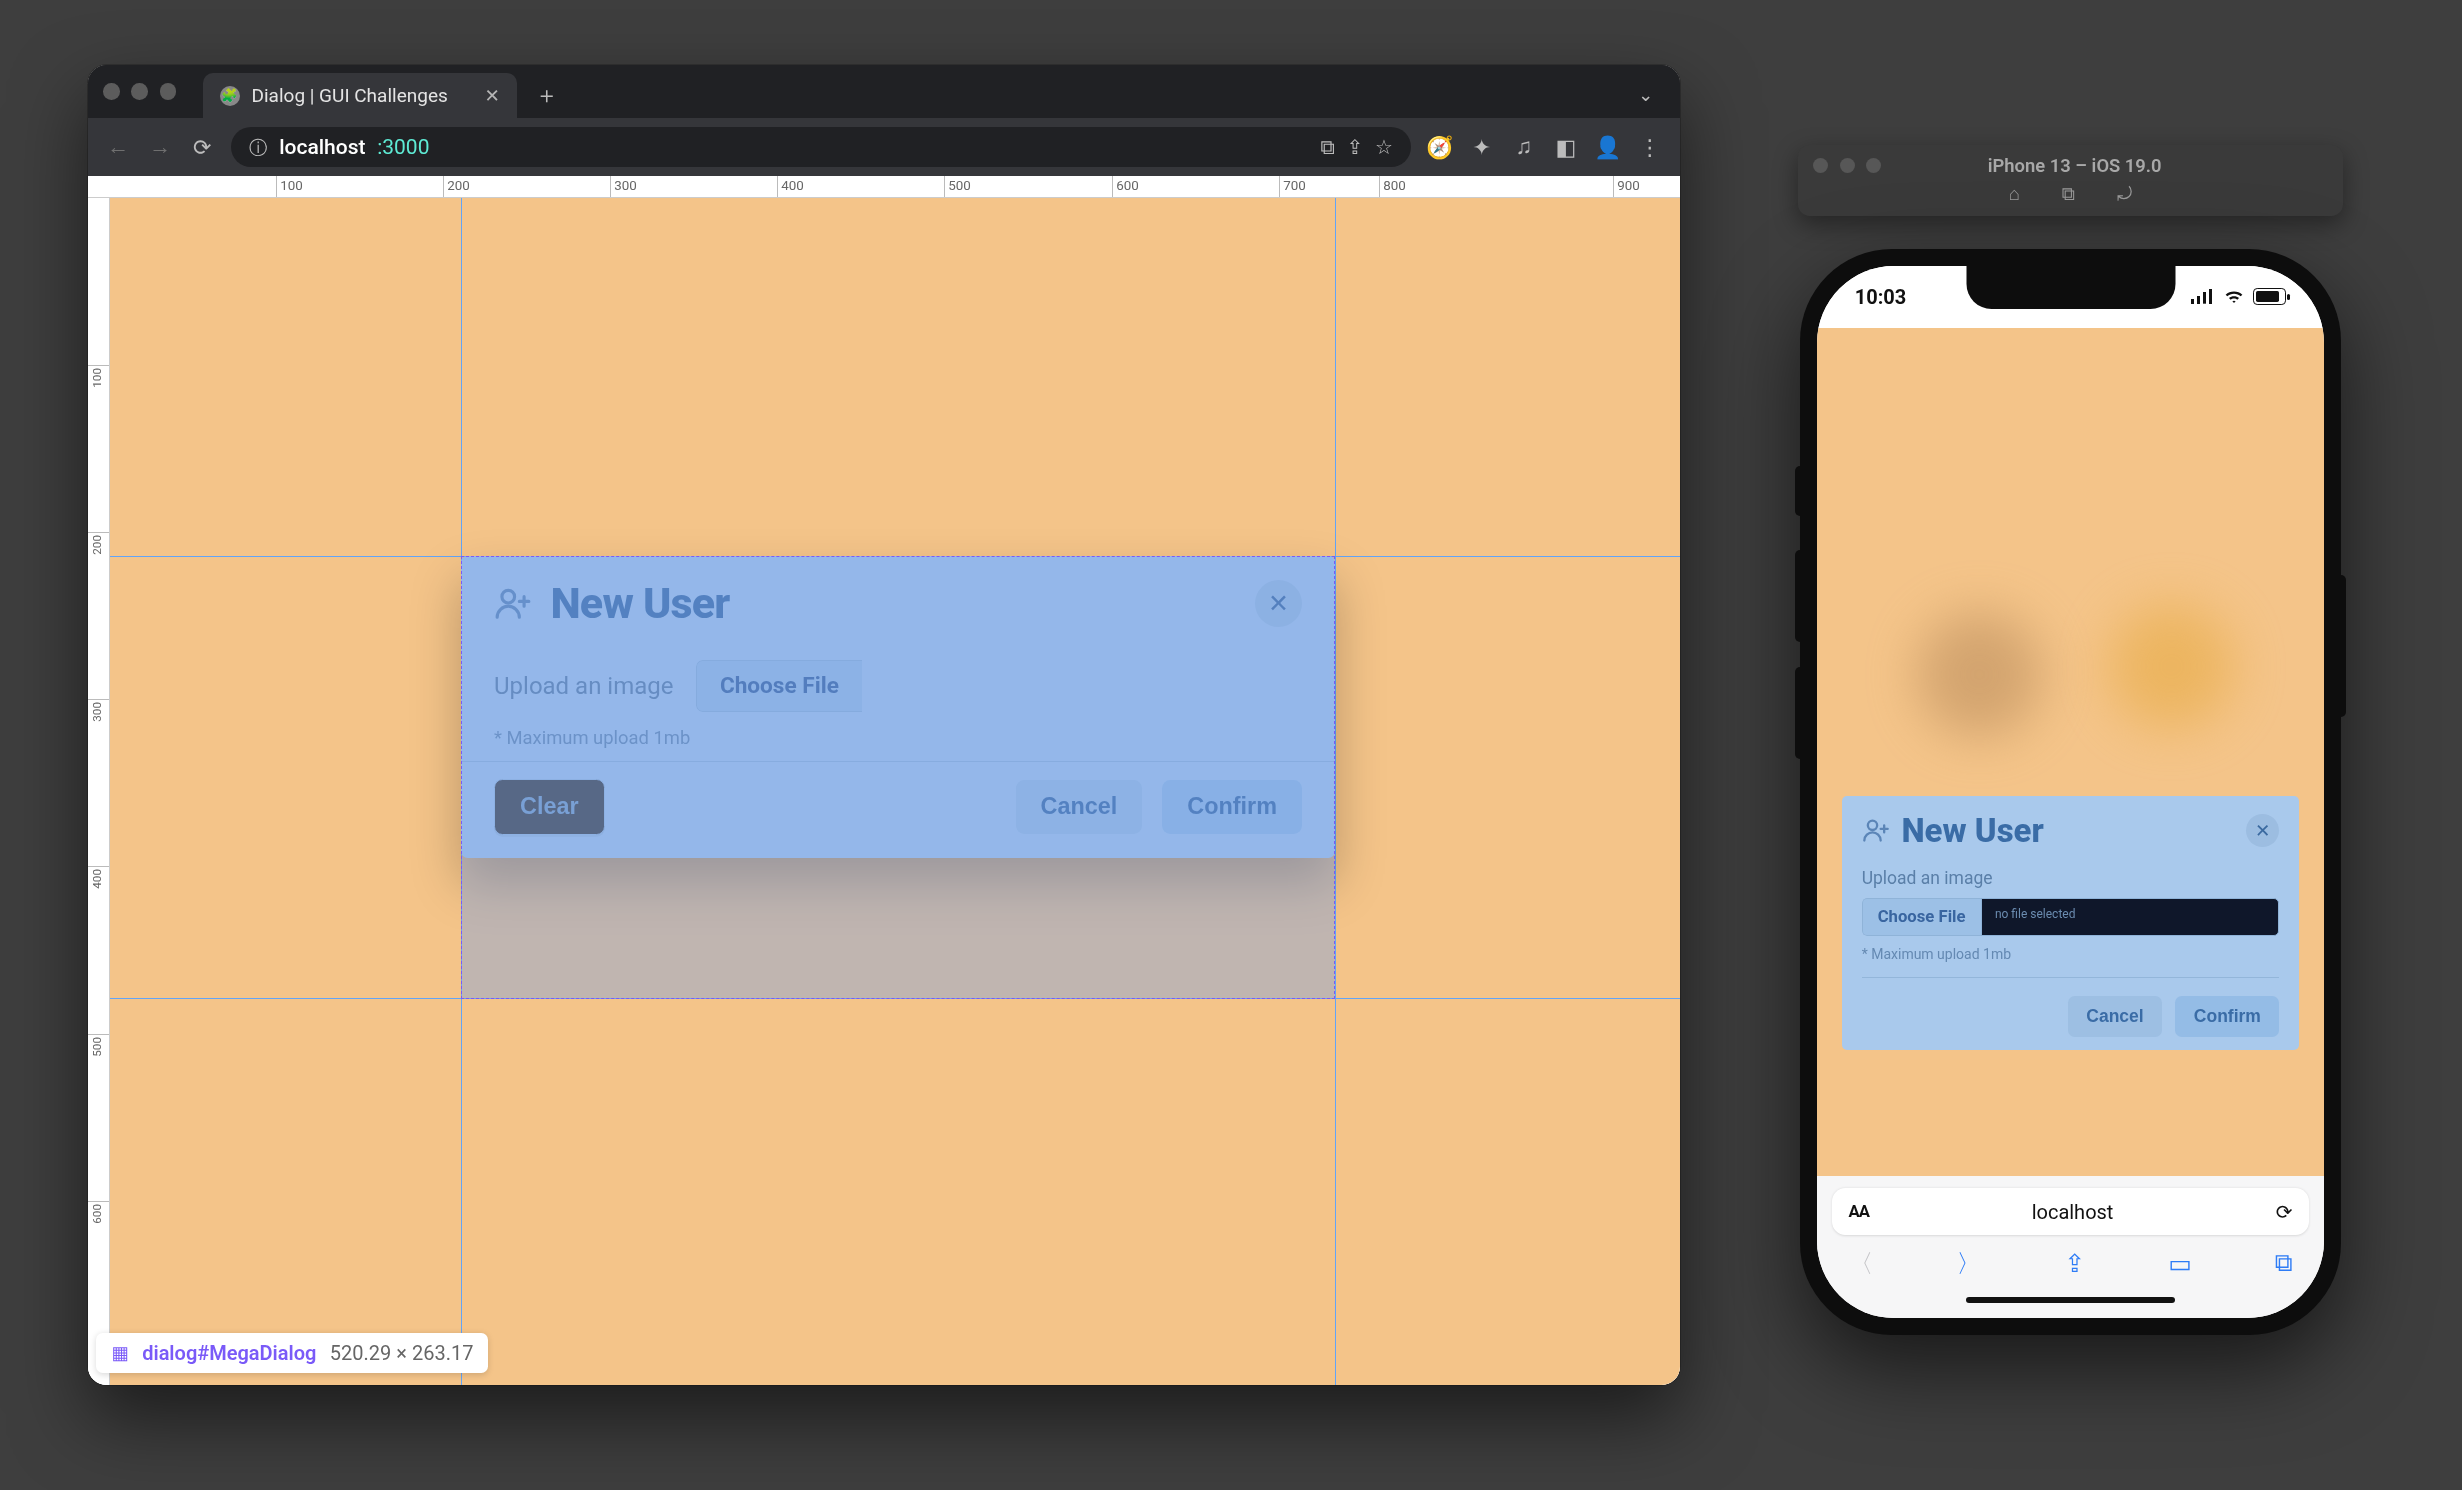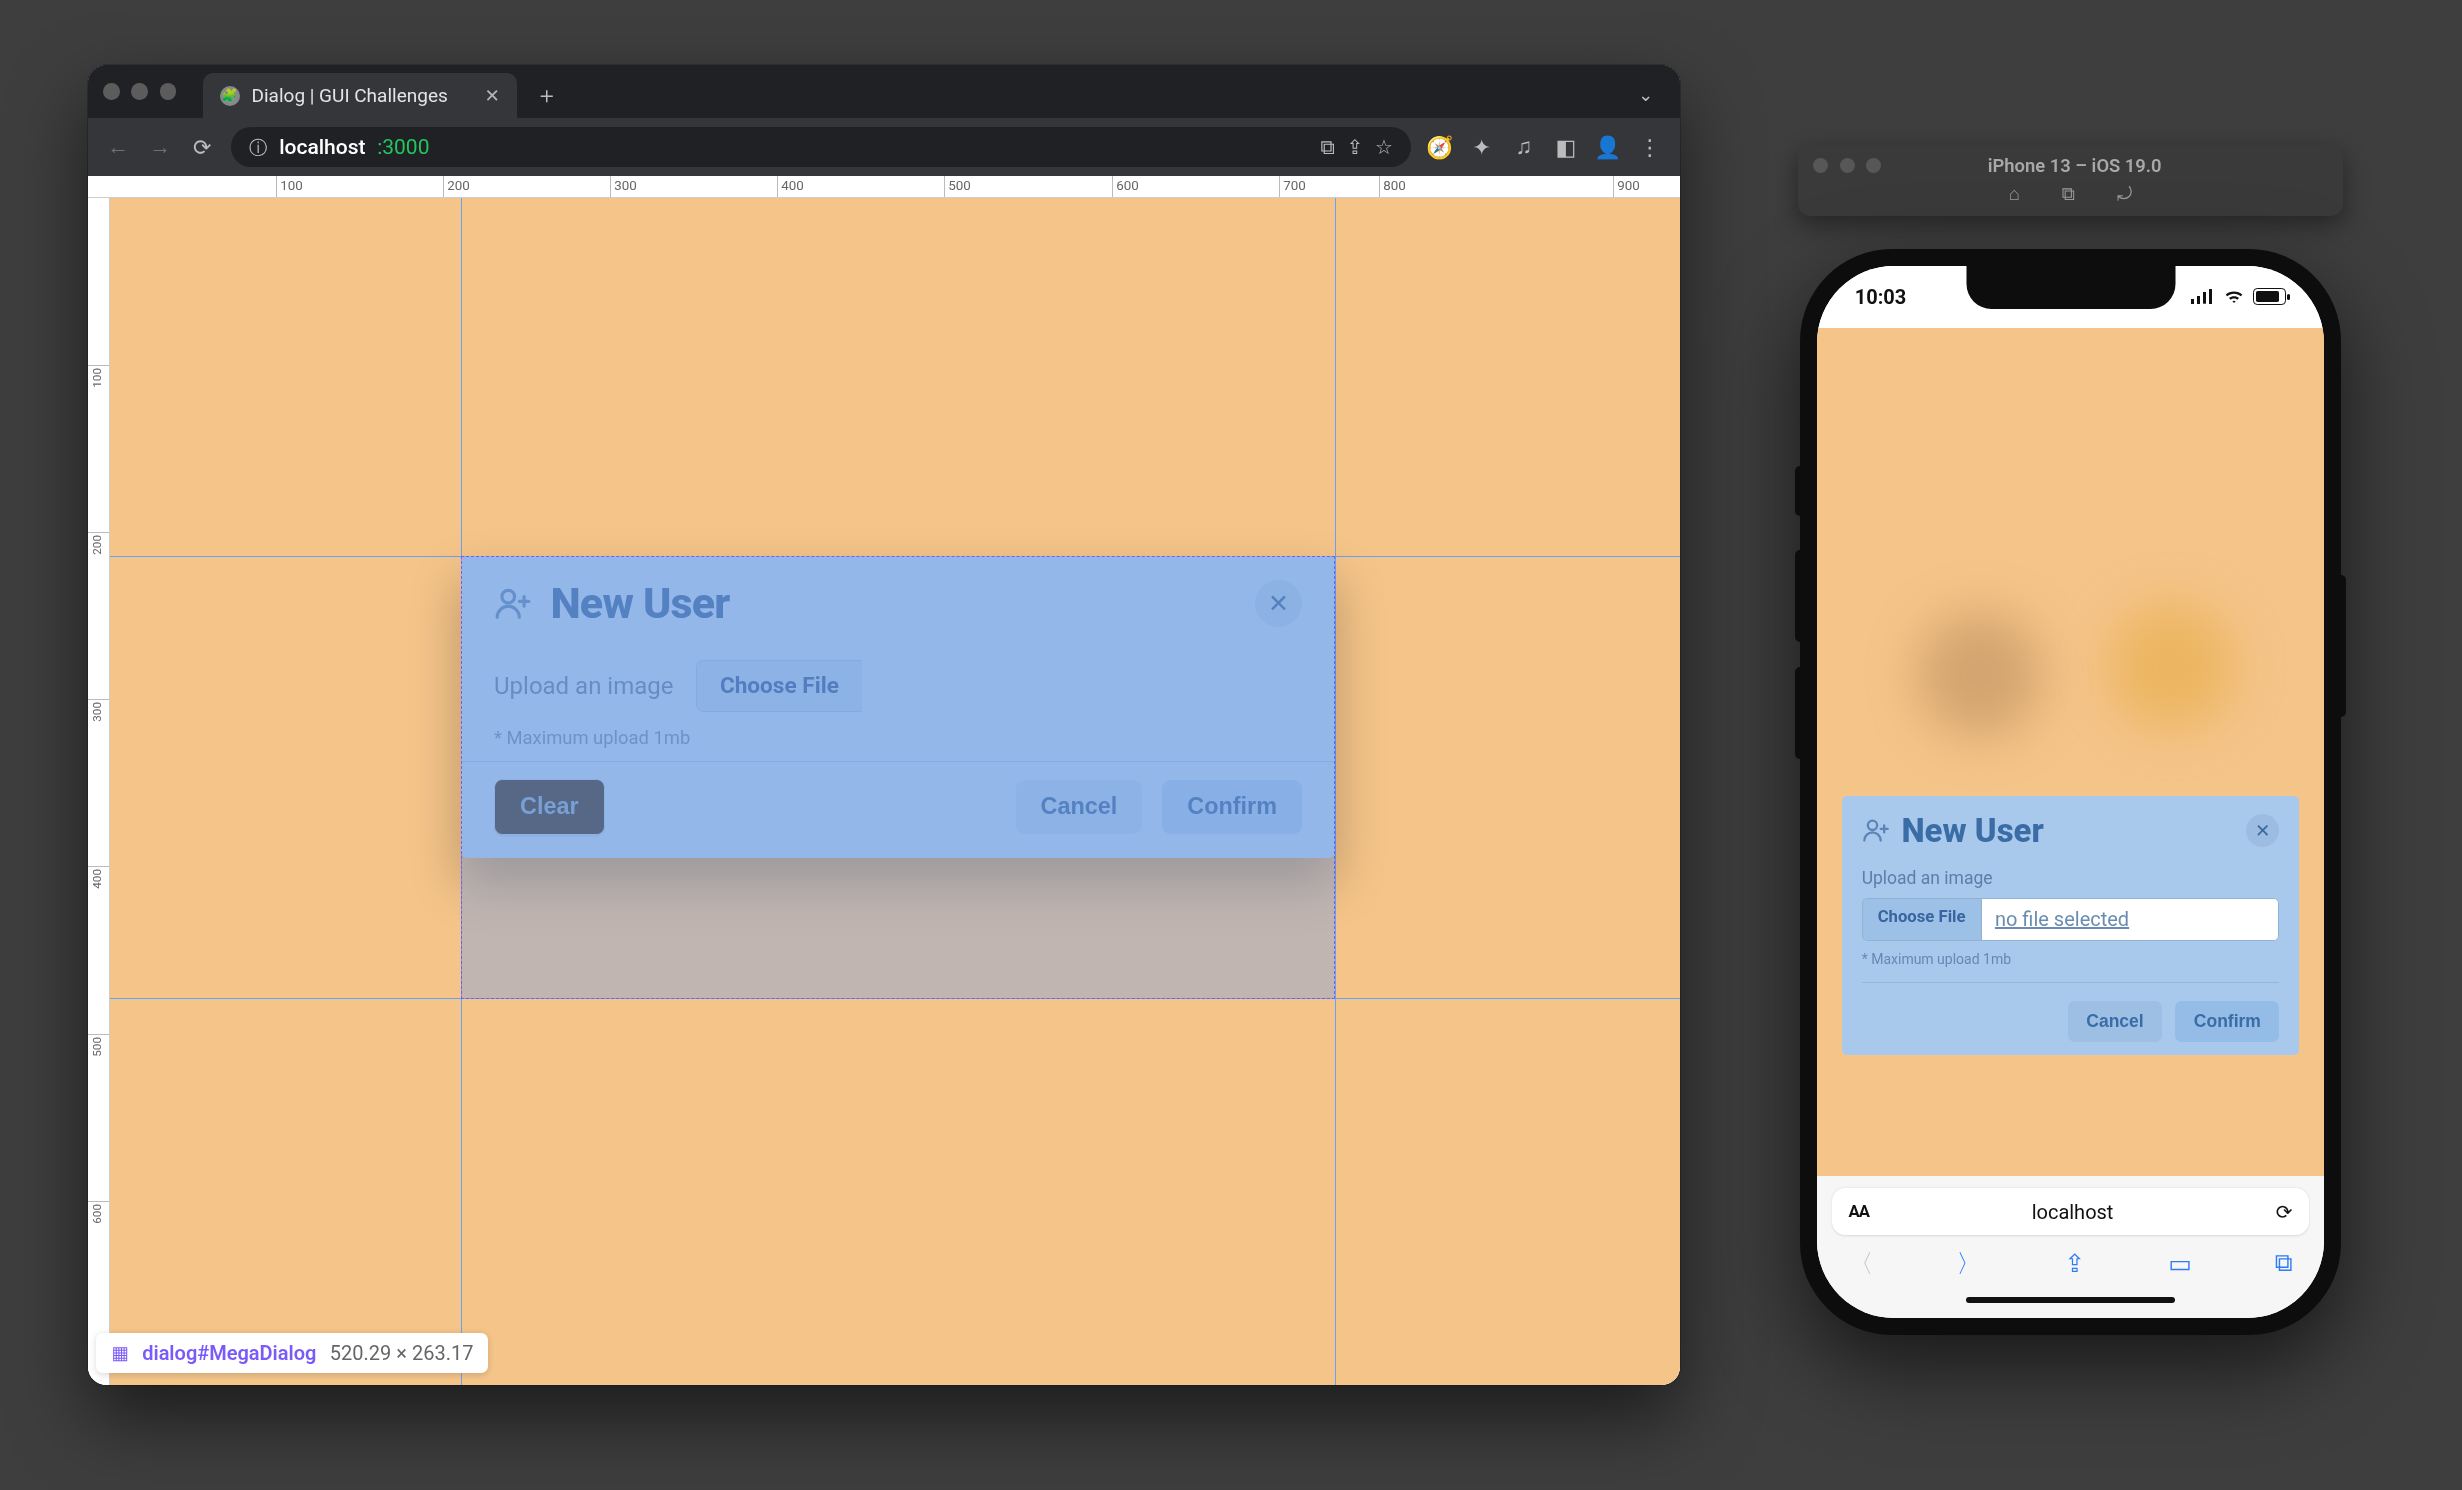--- a/index.html
+++ b/index.html
@@ -85,21 +85,21 @@
     border-radius: 23.4px;
     display: flex;
     align-items: center;
     padding: 0 18.4px;
     gap: 11.7px;
     color: #e8eaed;
     font-size: 21px;
   }
   .omnibox .info-icon { color:#bcbcbc; font-size:18.4px;}
   .omnibox .host { color:#fff; font-weight:500;}
-  .omnibox .port { color:#22c55e;}
+  .omnibox .port { color:#5eead4;}
   .omnibox-spacer { flex:1;}
   .omni-action { color:#bcbcbc; font-size:20px;}
 
   
   .content-area {
     position: relative;
     flex: 1;
     background: #fff;
     overflow: hidden;
   }
@@ -336,22 +336,22 @@
     font-size:18.4px;color:#3b6aa0;
   }
   .phone-dialog .body{padding:8.4px 20px 6.7px 20px;display:flex;flex-direction:column;gap:10px;}
   .phone-dialog .upload-label{font-size:17.5px;color:#5a7fa8;}
   .phone-dialog .file-widget{display:flex;border-radius:5px;overflow:hidden;}
   .phone-dialog .file-btn{
     background:#9cc0e6;padding:8.4px 15px;font-size:16.7px;font-weight:700;color:#3965a0;
     border:0.8px solid #8fb3d8;border-right:none;border-radius:5px 0 0 5px;
   }
   .phone-dialog .file-name{
-    flex:1;background:#ffffff;padding:8.4px 13.4px;font-size:20px;color:#6b8cb0;
-    border:0.8px solid #8fb3d8;border-radius:0 5px 5px 0;text-decoration:underline;
+    flex:1;background:#0f172a;padding:8.4px 13.4px;font-size:12px;color:#6b8cb0;
+    border:0.8px solid #8fb3d8;border-radius:0 5px 5px 0;
   }
   .phone-dialog .hint{font-size:14px;color:#6489b2;}
   .phone-dialog .divider{height:0.8px;background:#93b6da;margin-top:5px;}
   .phone-dialog footer{
     display:flex;justify-content:flex-end;gap:13.4px;padding:11.7px 20px 0 20px;
   }
   .phone-dialog .dlg-btn{padding:10px 18.4px;font-size:17.5px;font-weight:700;border-radius:6.7px;border:none;}
   .phone-dialog .dlg-btn.cancel{background:#9dbfe3;color:#3a6ca6;}
   .phone-dialog .dlg-btn.confirm{background:#94bce6;color:#3a6ca6;}
 

